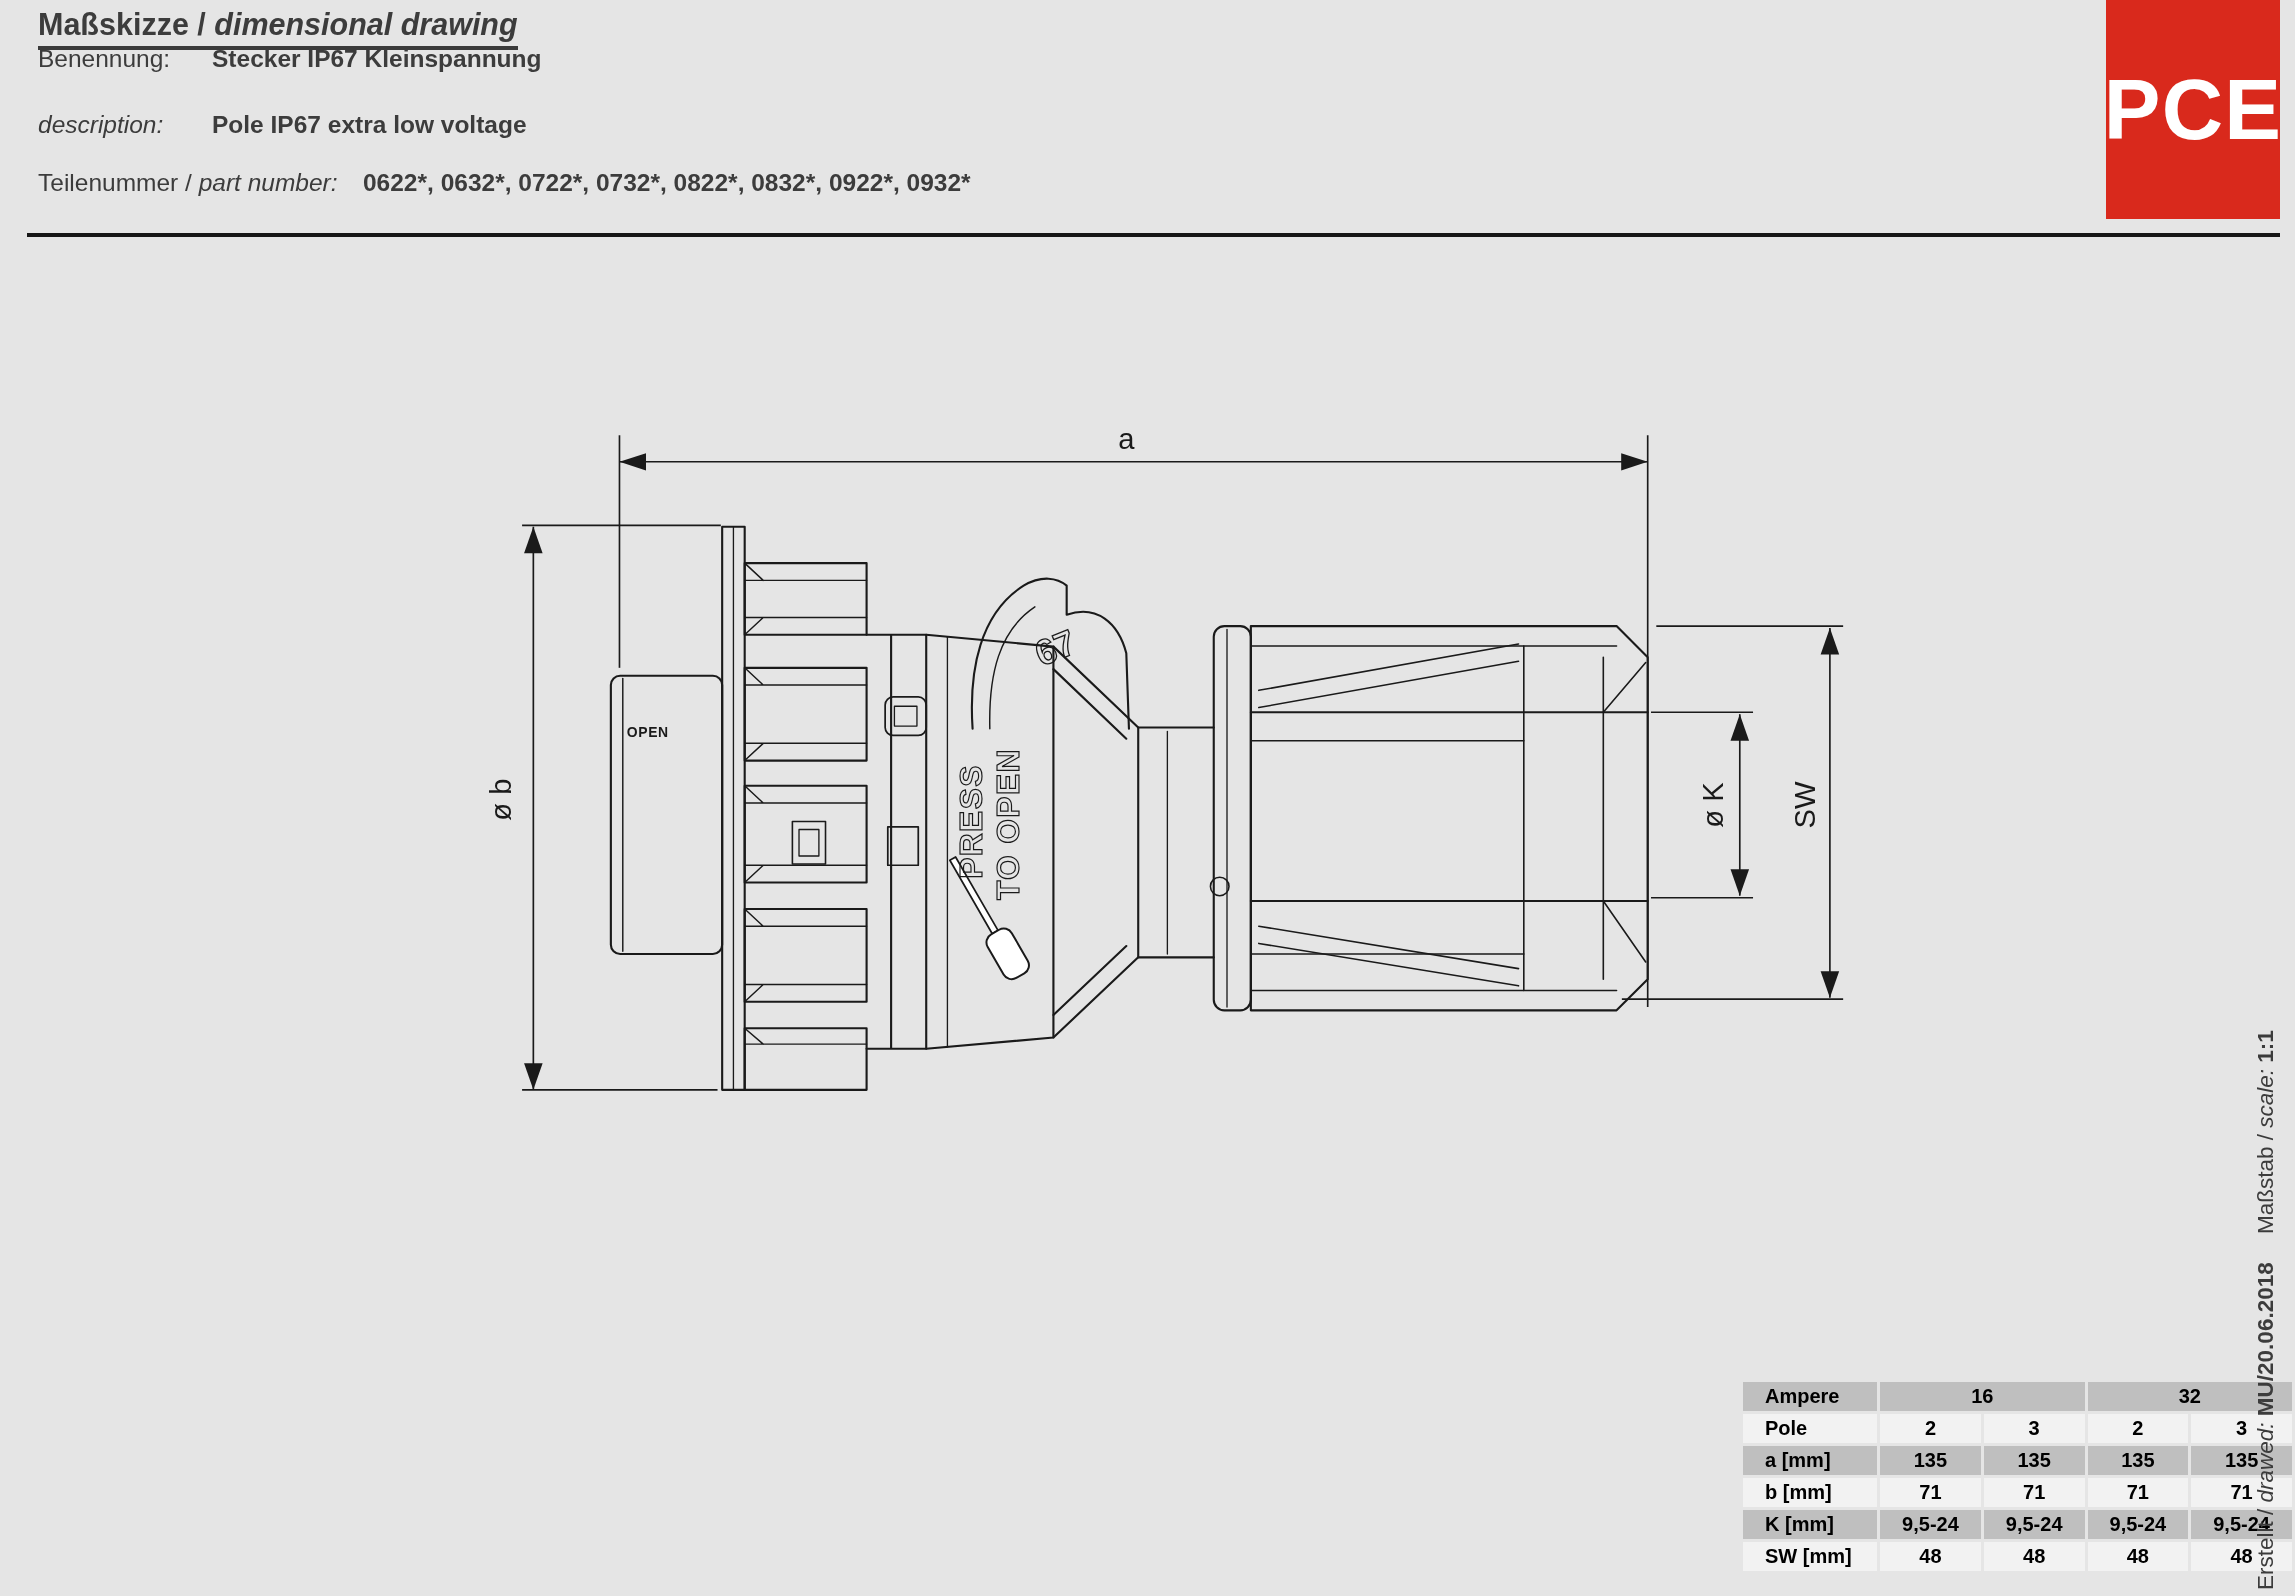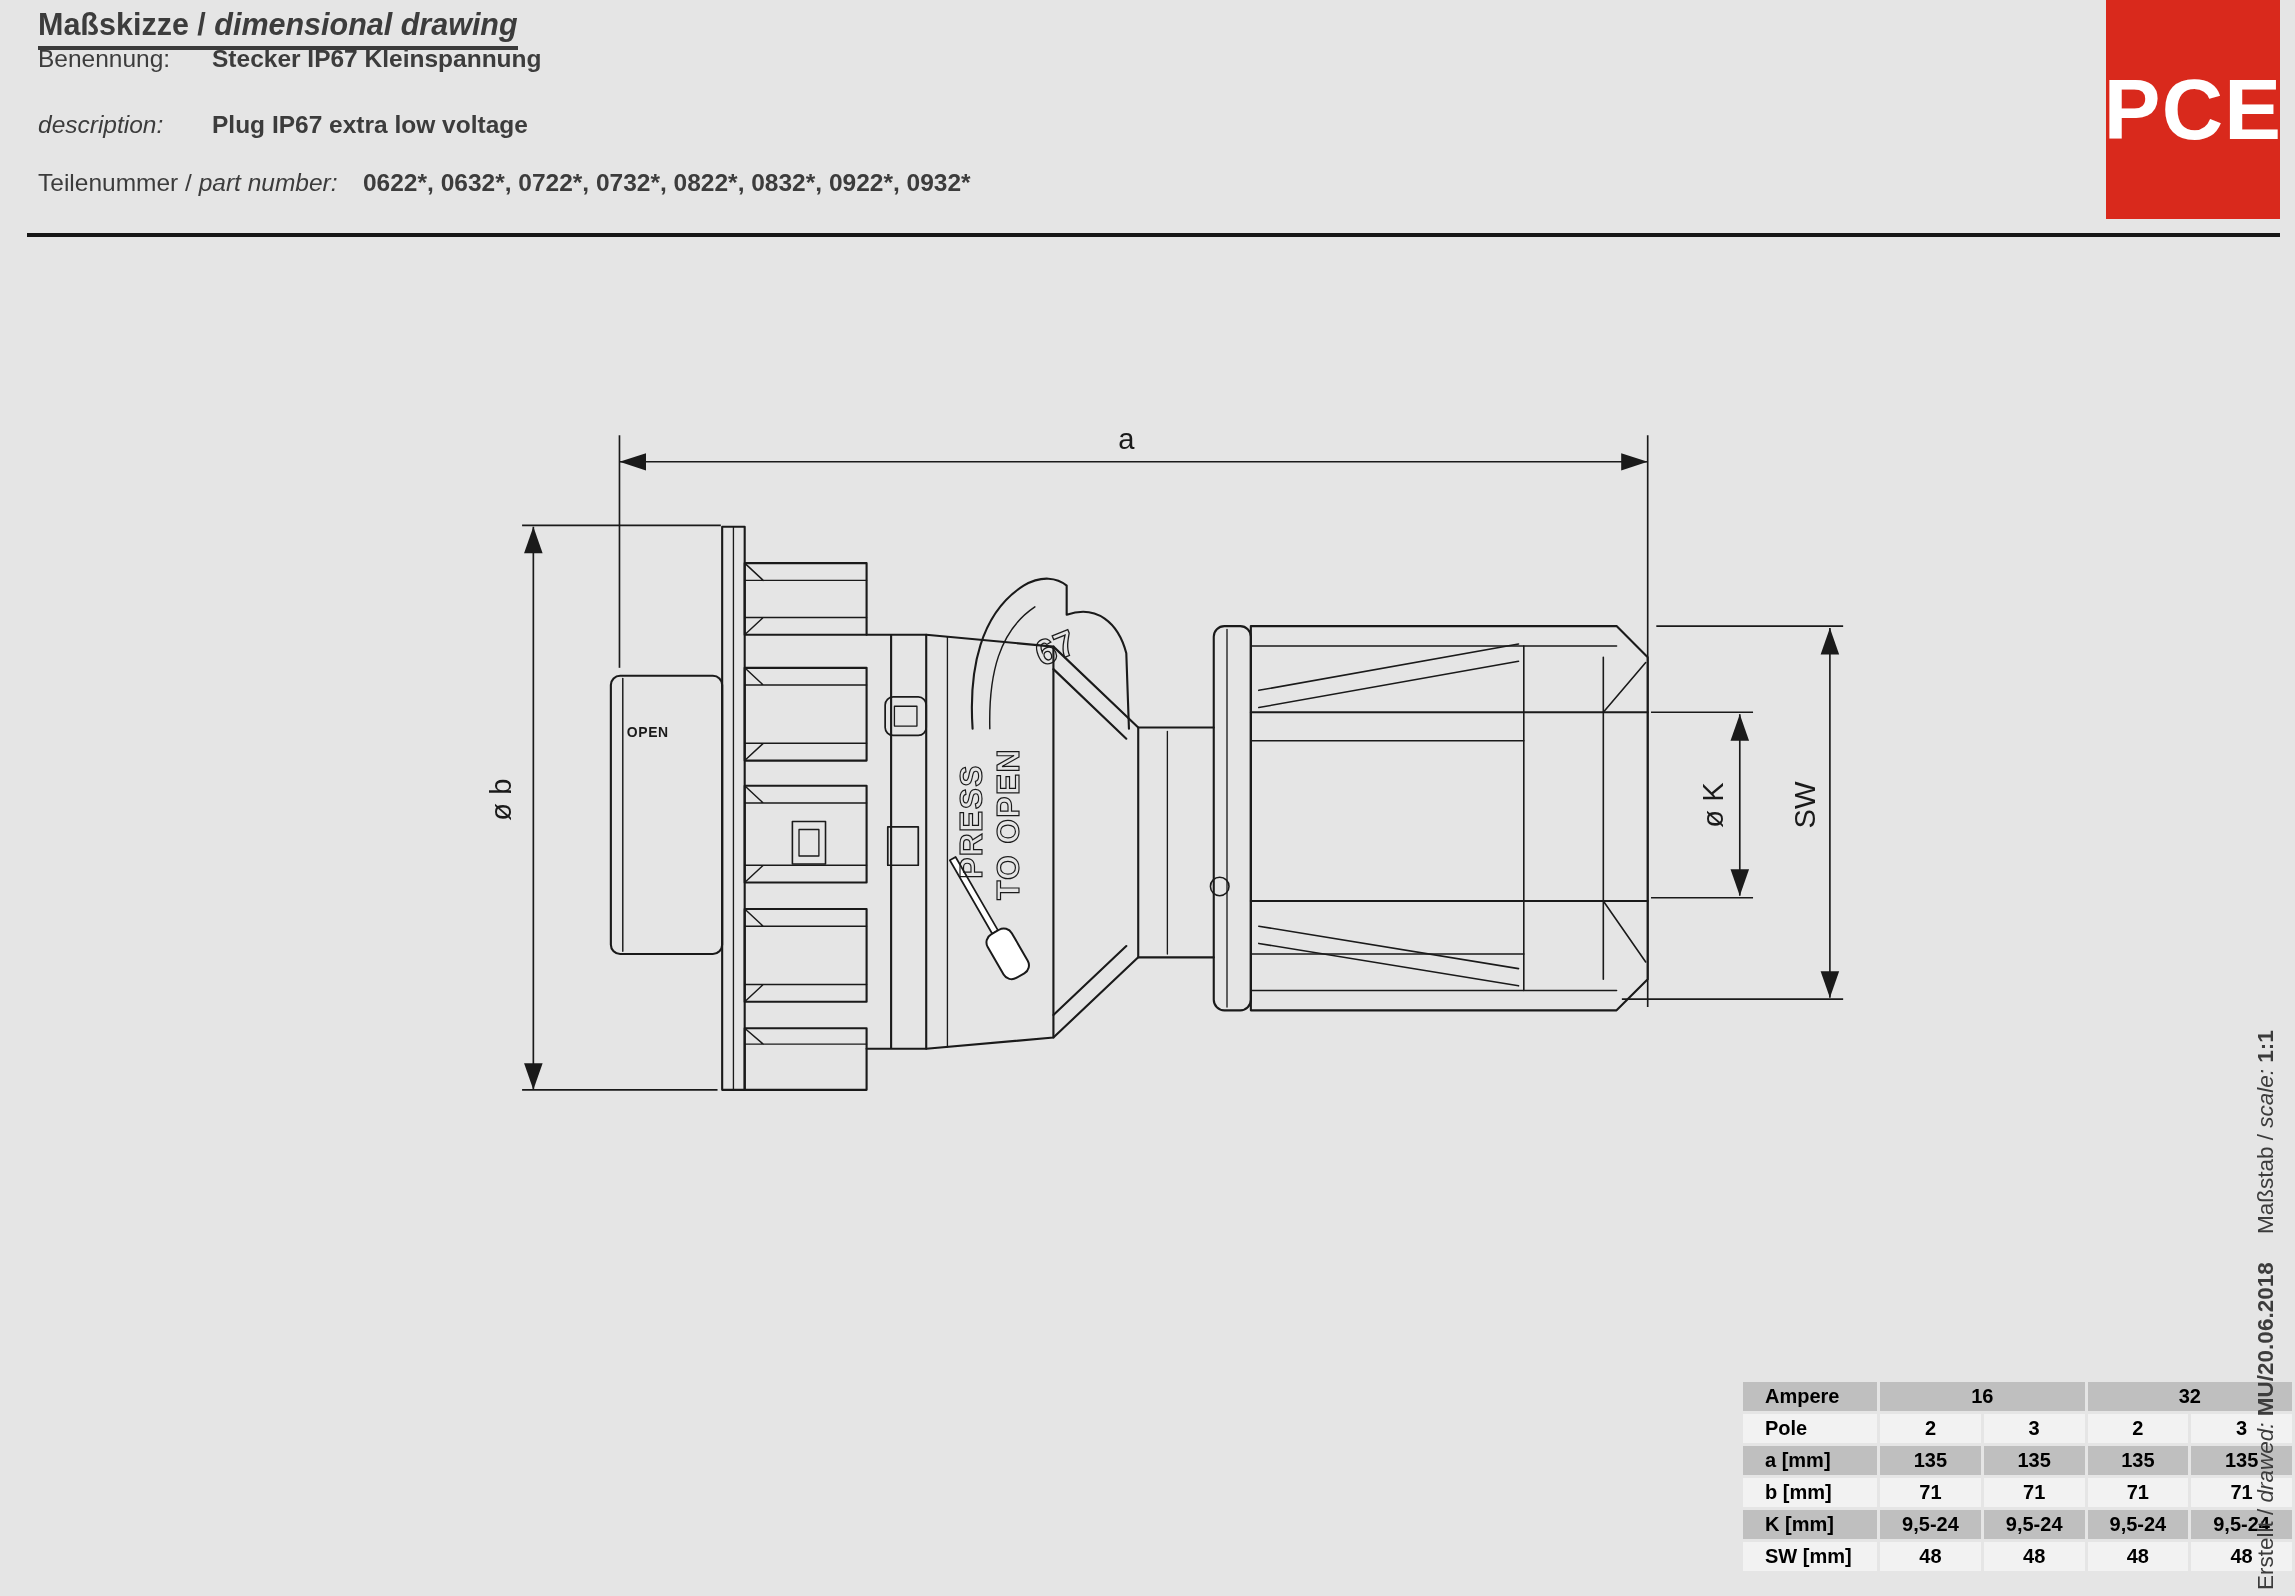--- a/index.html
+++ b/index.html
@@ -80,21 +80,21 @@
 
   <div class="hdr">
     <div class="hdr-title"><span class="de">Maßskizze /</span><span class="en"> dimensional drawing</span></div>
   </div>
   <div class="hdr-row row-benennung">
     <span class="lbl">Benennung:</span>
     <span class="val">Stecker IP67 Kleinspannung</span>
   </div>
   <div class="hdr-row row-description">
     <span class="lbl">description:</span>
-    <span class="val">Plug IP67 extra low voltage</span>
+    <span class="val">Pole IP67 extra low voltage</span>
   </div>
   <div class="hdr-row row-part">
     <span class="lbl"><span>Teilenummer / </span><span class="en">part number:</span></span>
     <span class="val">0622*, 0632*, 0722*, 0732*, 0822*, 0832*, 0922*, 0932*</span>
   </div>
   <div class="hrule"></div>
 
   <div class="logo" style="background:#d9291c">
     <span>PCE</span>
   </div>

